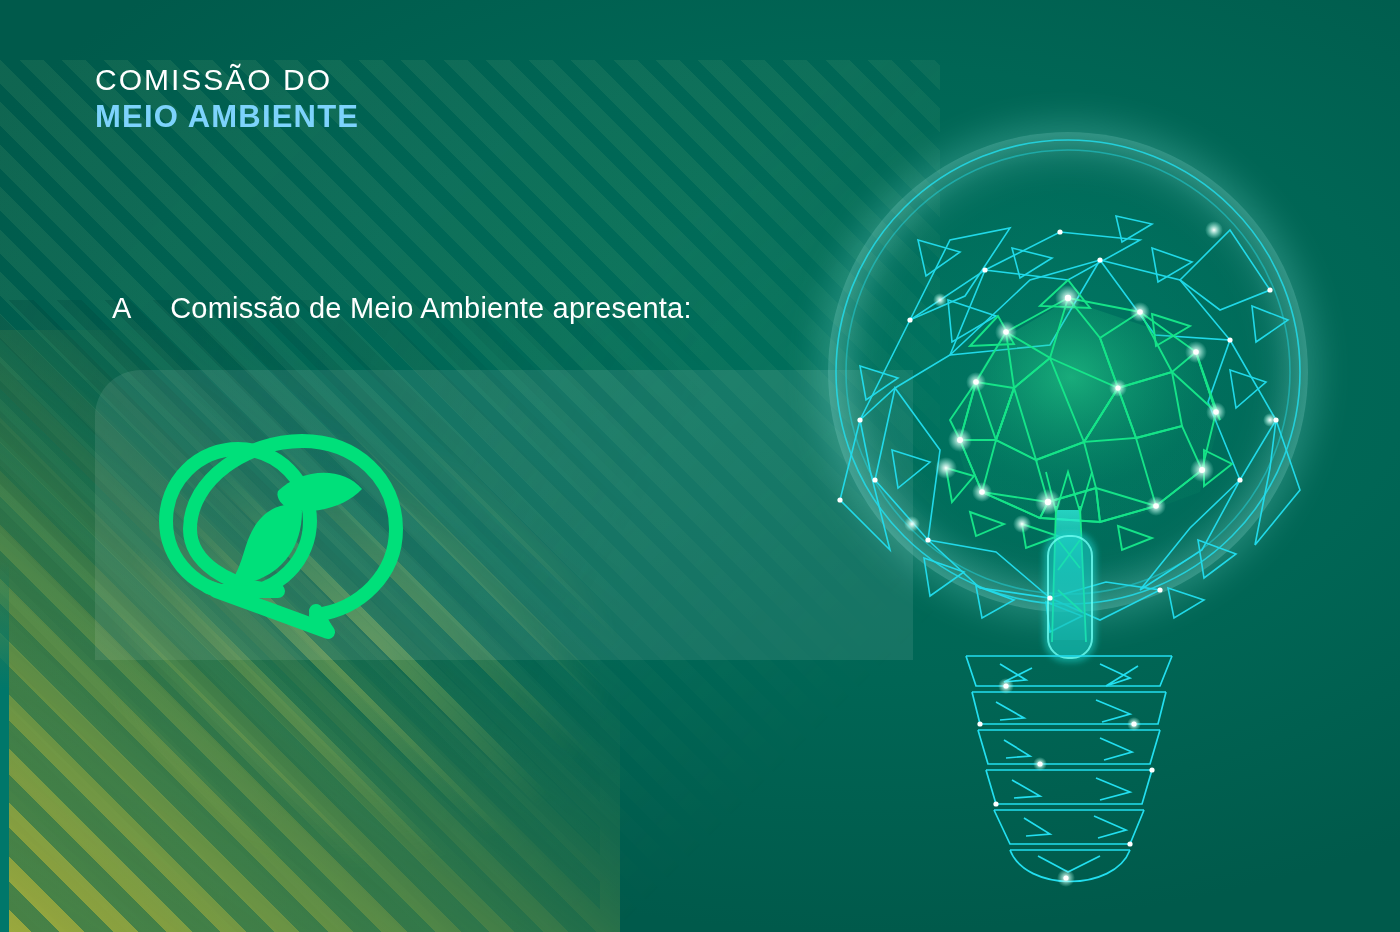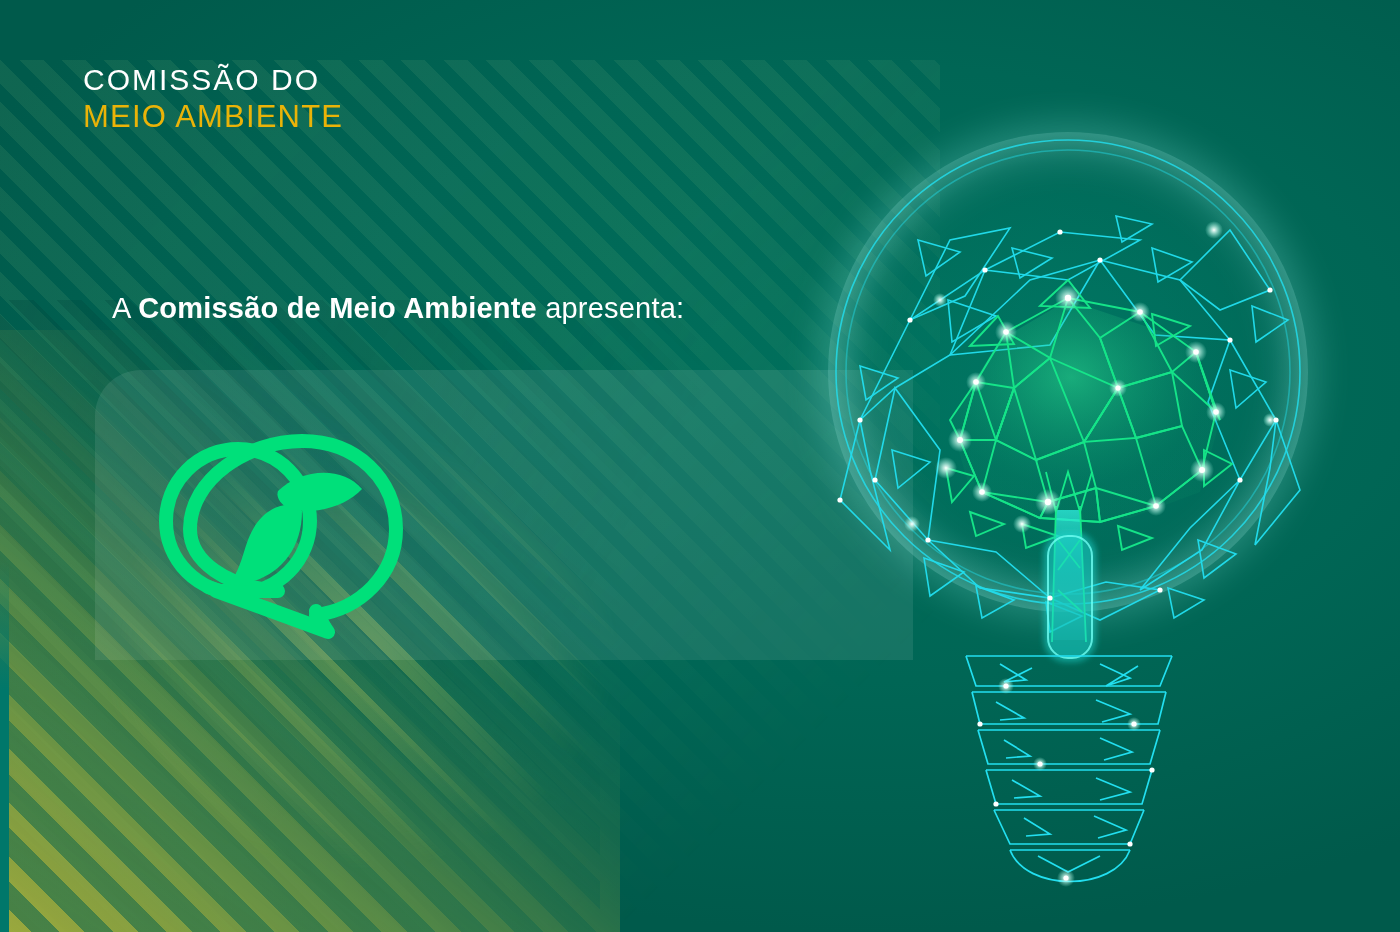--- a/index.html
+++ b/index.html
@@ -106,40 +106,40 @@
     position:absolute;
     left:95px; top:370px;
     width:818px; height:290px;
     background:rgba(255,255,255,0.085);
     border-top-left-radius:46px;
   }
 
   
   .header{
     position:absolute; left:62px; top:62px;
-    display:flex; align-items:center; gap:18px;
+    display:flex; align-items:center; gap:30px;
   }
   .header-rule{ width:3px; background:#eaf3f0; border-radius:2px; }
   .header-text{ display:flex; flex-direction:column; justify-content:center; }
   .header-line1{
     color:#ffffff; font-size:30px; letter-spacing:2.0px;
     font-weight:400; line-height:1.22; white-space:nowrap;
   }
   .header-line2{
-    color:#eab308; font-size:31px; letter-spacing:1.2px;
-    font-weight:400; line-height:1.18; white-space:nowrap;
+    color:#7dd3fc; font-size:31px; letter-spacing:1.2px;
+    font-weight:700; line-height:1.18; white-space:nowrap;
   }
 
   
   .presents{
     position:absolute; left:112px; top:292px;
     font-size:29px; color:#ffffff; white-space:nowrap;
     letter-spacing:.2px;
   }
-  .presents .strong{ font-weight:700; }
+  .presents .strong{ font-weight:400;margin-left:32px; }
   .presents .light{ font-weight:400; }
 
   
   .logo-mark{ position:absolute; left:150px; top:425px; width:260px; height:215px; }
   .logo-word{
     position:absolute; left:428px; top:447px;
     color:#ffffff;
     font-family:"DejaVu Sans", sans-serif;
     font-weight:300;
     font-size:84px;

